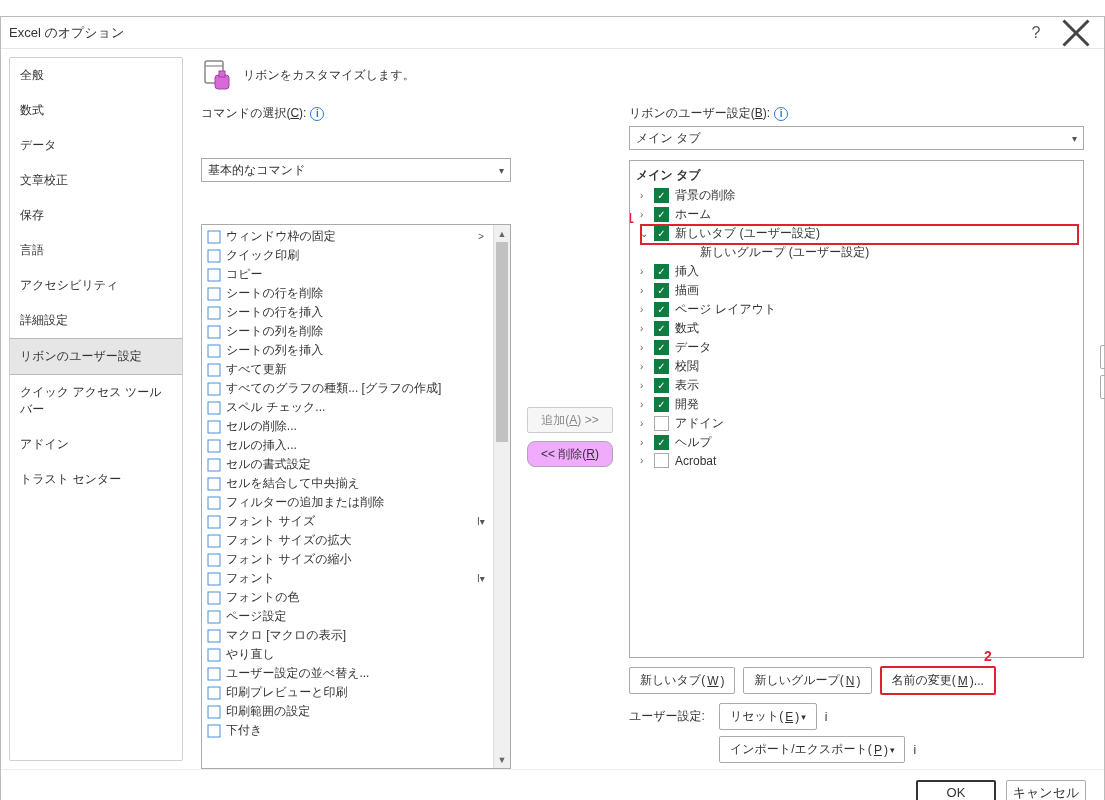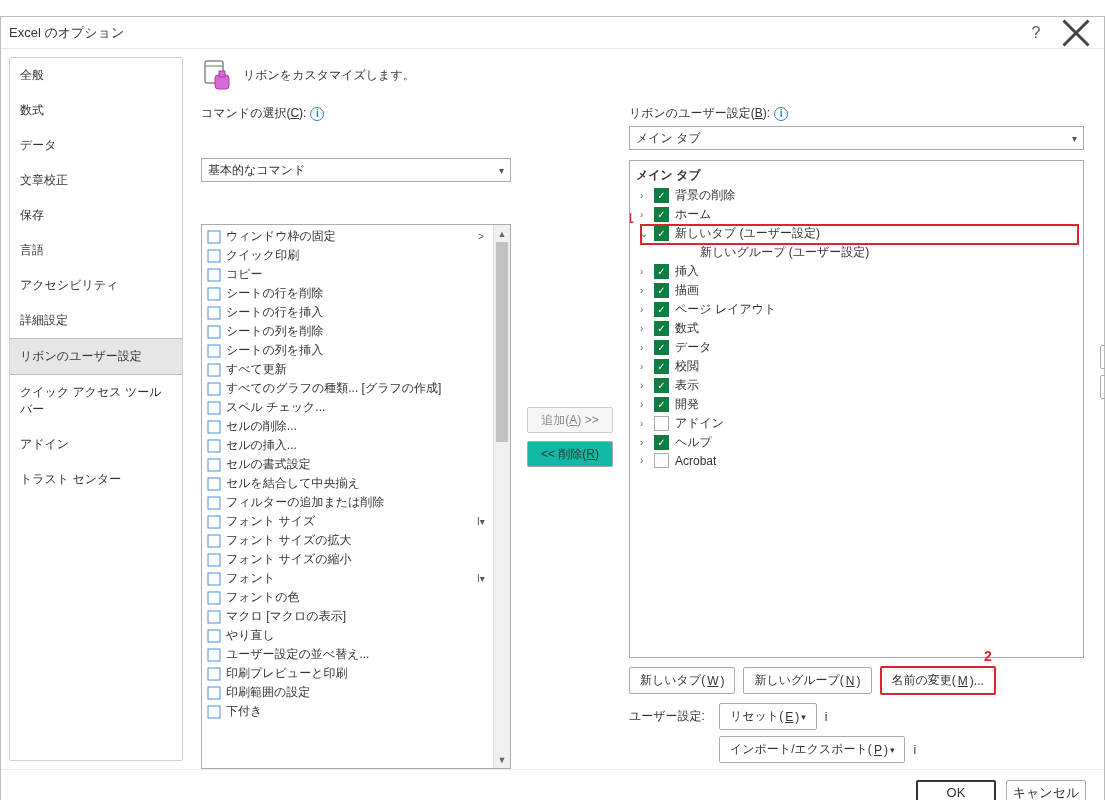--- a/index.html
+++ b/index.html
@@ -39,21 +39,21 @@
 .tree { flex: 1; border: 1px solid #aaa; background: #fff; padding: 4px 2px; overflow: hidden; min-height: 0; }
 .tree-title { font-weight: bold; padding: 2px 4px; }
 .tree-item { display: flex; align-items: center; gap: 2px; padding: 1px 2px; }
 .tree-item.indent1 { padding-left: 8px; }
 .tree-item.indent2 { padding-left: 50px; }
 .tree-item .chev { width: 12px; font-size: 10px; color: #666; }
 .tree-item .chk { width: 15px; height: 15px; border: 1px solid #aaa; display: flex; align-items: center; justify-content: center; background: #fff; font-size: 10px; }
 .tree-item .chk.checked { background: #107c41; border-color: #107c41; color: #fff; }
 .tree-item-wrap { position: relative; }
 .midbtn { width: 86px; height: 26px; border: 1px solid #ccc; background: #f6f6f6; color: #888; font-size: 12px; display: flex; align-items: center; justify-content: center; border-radius: 2px; }
-.midbtn.enabled { color: #333; border-color: #aaa; background: #14b8a6; }
+.midbtn.enabled { color: #333; border-color: #aaa; background: #f0abfc; border-radius: 8px; }
 .updown-wrap { position: absolute; right: -40px; top: 240px; display: flex; flex-direction: column; gap: 6px; }
 .updown { width: 24px; height: 24px; border: 1px solid #aaa; display: flex; align-items: center; justify-content: center; font-size: 10px; border-radius: 2px; }
 .bottom-btn-row { display: flex; gap: 8px; margin-top: 8px; align-items: center; }
 .btn { border: 1px solid #aaa; padding: 4px 10px; background: #fff; font-size: 12px; border-radius: 2px; display: flex; align-items: center; gap: 2px; }
 .btn .caret { font-size: 9px; }
 .btn.highlighted { border: 2px solid #d23; }
 .marker { position: absolute; color: #d23; font-weight: bold; font-size: 14px; }
 .right-bottom { margin-top: 8px; }
 .reset-row { display: flex; align-items: center; gap: 8px; margin-bottom: 6px; }
 .reset-row .lbl { width: 82px; }
@@ -276,20 +276,28 @@
                   <span class="label">フォント</span>
                   <span class="trail">I▾</span>
                 </div>
                 <div class="list-item">
                   <span class="icon">
                     <svg viewBox="0 0 16 16">
                       <rect x="2" y="2" width="12" height="12" fill="none" stroke="#4a90d9" stroke-width="1"></rect>
                     </svg>
                   </span>
                   <span class="label">フォントの色</span>
+                </div>
+                <div class="list-item">
+                  <span class="icon">
+                    <svg viewBox="0 0 16 16">
+                      <rect x="2" y="2" width="12" height="12" fill="none" stroke="#4a90d9" stroke-width="1"></rect>
+                    </svg>
+                  </span>
+                  <span class="label">ページ設定</span>
                 </div>
                 <div class="list-item">
                   <span class="icon">
                     <svg viewBox="0 0 16 16">
                       <rect x="2" y="2" width="12" height="12" fill="none" stroke="#4a90d9" stroke-width="1"></rect>
                     </svg>
                   </span>
                   <span class="label">マクロ [マクロの表示]</span>
                 </div>
                 <div class="list-item">

